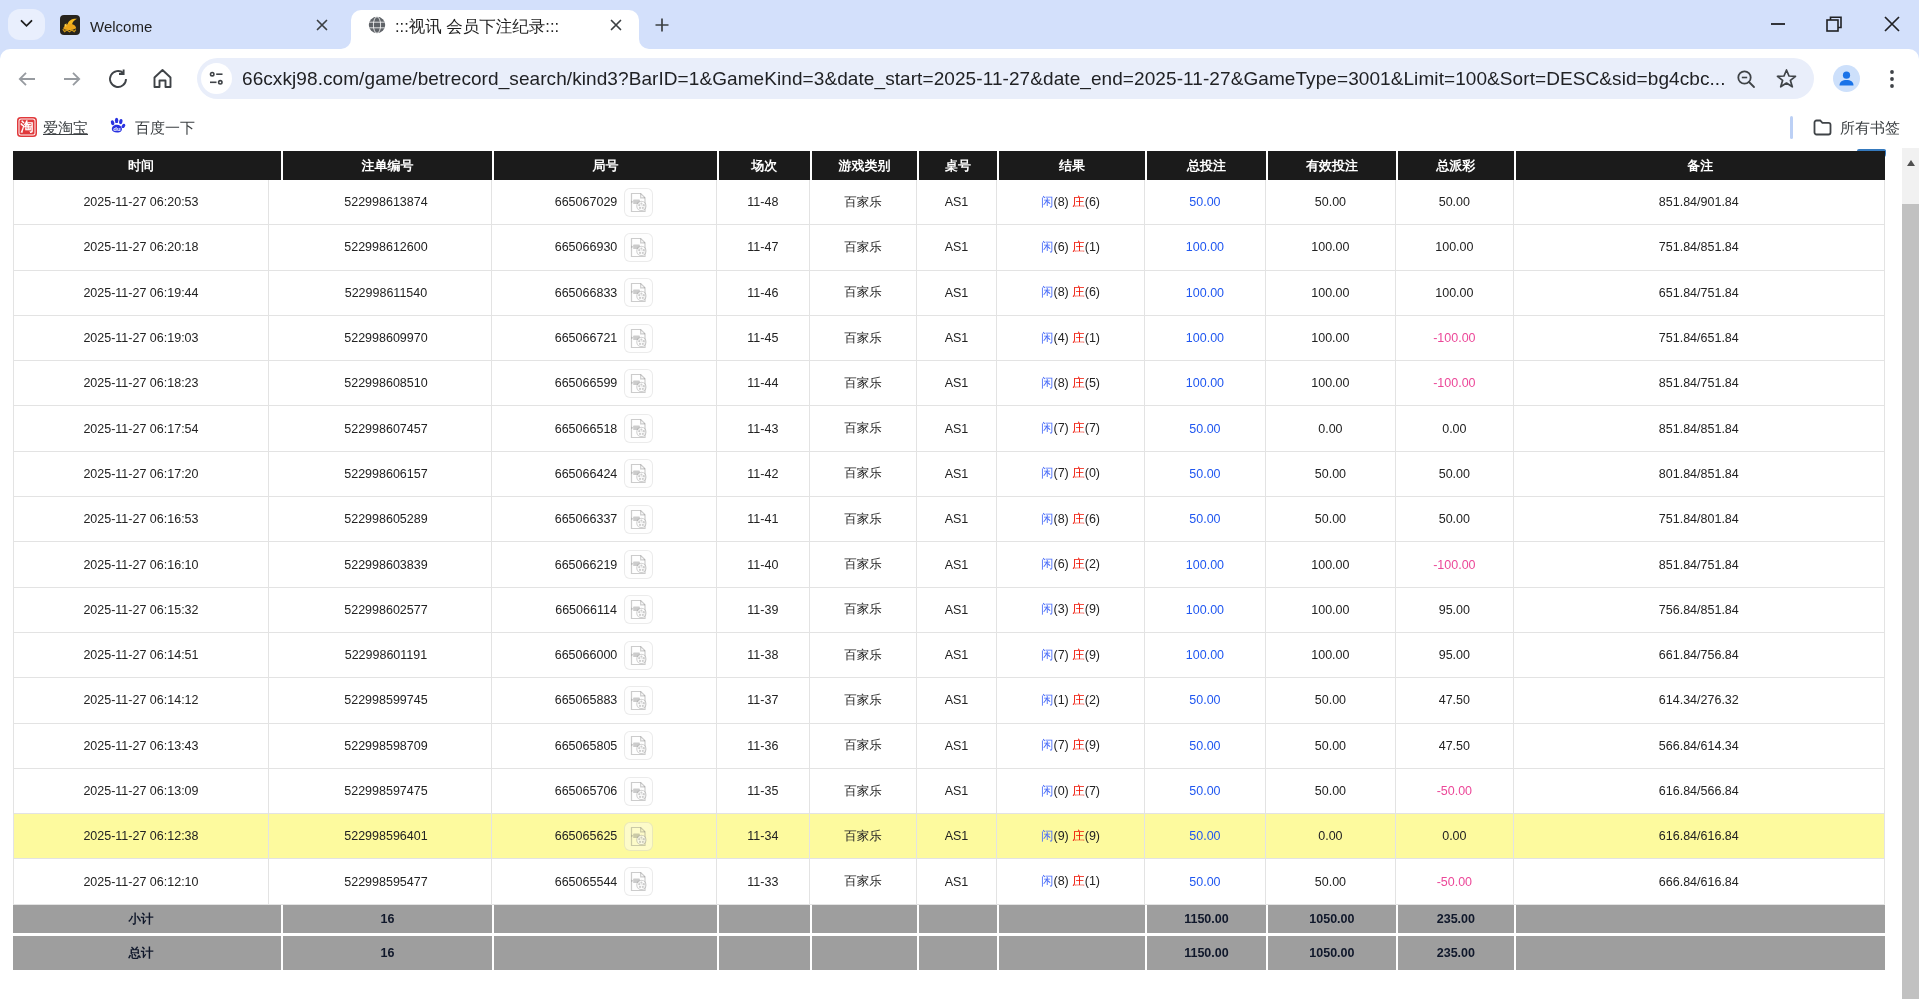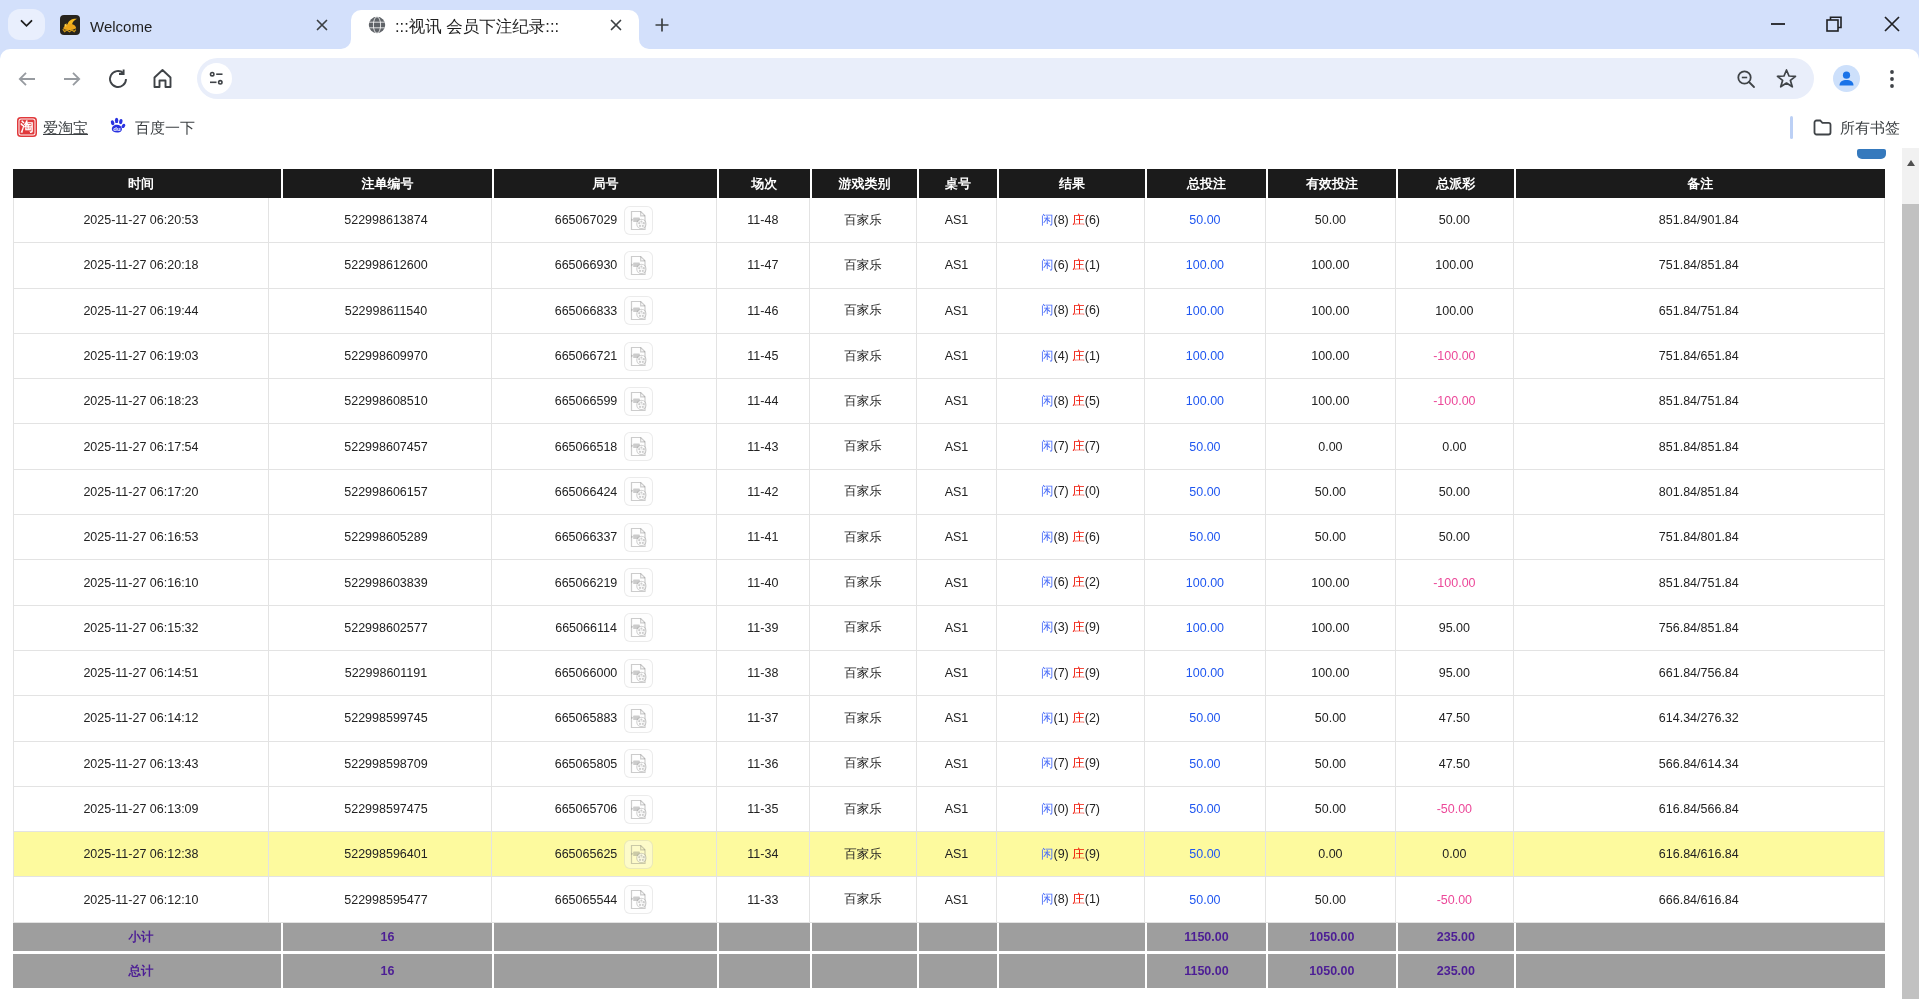--- a/index.html
+++ b/index.html
@@ -30,34 +30,34 @@
 
 
 #content { position:absolute; left:0; top:148px; width:1919px; height:851px; background:#fff; }
 #bluebtn { position:absolute; left:1857px; top:1px; width:29px; height:10px; background:#3579bd; border-radius:2px 2px 5px 5px; }
 
 #scroll { position:absolute; left:1902px; top:0; width:17px; height:851px; background:#f1f1f1; }
 #thumb { position:absolute; left:0; top:56px; width:17px; height:795px; background:#c1c1c1; }
 #sarrow { position:absolute; left:4.5px; top:12px; width:0; height:0;
   border-left:4px solid transparent; border-right:4px solid transparent; border-bottom:6px solid #505050; }
 
-#tbl { position:absolute; left:13px; top:21px; width:1872px; }
+#tbl { position:absolute; left:13px; top:3px; width:1872px; }
 .hrow { display:flex; height:29px; background:#1b1b1b; }
 .h { color:#fff; font-size:13px; font-weight:bold; text-align:center; line-height:29px;
   border-left:2px solid #fff; }
 .hrow .h:first-child { border-left:none; }
 .trow { display:flex; height:45.3px; background:#fff; border-bottom:1px solid #e3e3e3; }
 .trow.yellow { background:#fdfa9e; }
 .c { font-size:12.5px; color:#222; text-align:center; border-right:1px solid #e3e3e3;
   display:flex; align-items:center; justify-content:center; }
 .c.c0 { border-left:1px solid #e3e3e3; }
 .srow { display:flex; height:28px; background:#9e9e9e; }
 .srow.r2 { height:34px; margin-top:3px; }
 .srow.r2 .s { line-height:34px; }
-.s { color:#4c1d95; font-size:12.5px; font-weight:bold; text-align:center; line-height:28px; border-left:2px solid #fff; }
+.s { color:#0f172a; font-size:12.5px; font-weight:bold; text-align:center; line-height:28px; border-left:2px solid #fff; }
 .srow .s:first-child { border-left:none; }
 
 .c0{width:257px;}
 .c1{width:212px;margin-left:12px;}
 .c2{width:226px;}
 .c3{width:93px;}
 .c4{width:108px;}
 .c5{width:80px;}
 .c6{width:149px;}
 .c7{width:121px;}
@@ -152,20 +152,21 @@
   <div id="urlpill"></div>
   <div id="sitecirc"></div>
   <svg class="abs" style="left:208px;top:70px;" width="17" height="17" viewBox="0 0 17 17">
     <g stroke="#3f4347" stroke-width="1.6" fill="none">
       <circle cx="4.2" cy="4.2" r="1.7"></circle>
       <path d="M8.2 4.2 H14.5"></path>
       <circle cx="12.3" cy="12.3" r="1.7"></circle>
       <path d="M2 12.3 H8.5"></path>
     </g>
   </svg>
+  <div id="urltext">66cxkj98.com/game/betrecord_search/kind3?BarID=1&amp;GameKind=3&amp;date_start=2025-11-27&amp;date_end=2025-11-27&amp;GameType=3001&amp;Limit=100&amp;Sort=DESC&amp;sid=bg4cbc...</div>
   <svg class="abs" style="left:1735px;top:68px;" width="22" height="22" viewBox="0 0 22 22">
     <circle cx="9.5" cy="9.5" r="6.2" fill="none" stroke="#3f4347" stroke-width="1.8"></circle>
     <path d="M14 14 L19 19" stroke="#3f4347" stroke-width="1.8" stroke-linecap="round"></path>
     <path d="M6.8 9.5 H12.2" stroke="#3f4347" stroke-width="1.6"></path>
   </svg>
   <svg class="abs" style="left:1776px;top:68px;" width="21" height="21" viewBox="0 0 21 21">
     <path d="M10.5 2 L13 8 L19.5 8.3 L14.4 12.4 L16.3 18.8 L10.5 15 L4.7 18.8 L6.6 12.4 L1.5 8.3 L8 8 Z" fill="none" stroke="#3f4347" stroke-width="1.7" stroke-linejoin="round"></path>
   </svg>
   <div class="abs" style="left:1833px;top:65px;width:27px;height:27px;border-radius:50%;background:#cde0fb;"></div>
   <svg class="abs" style="left:1833px;top:65px;" width="27" height="27" viewBox="0 0 27 27">

